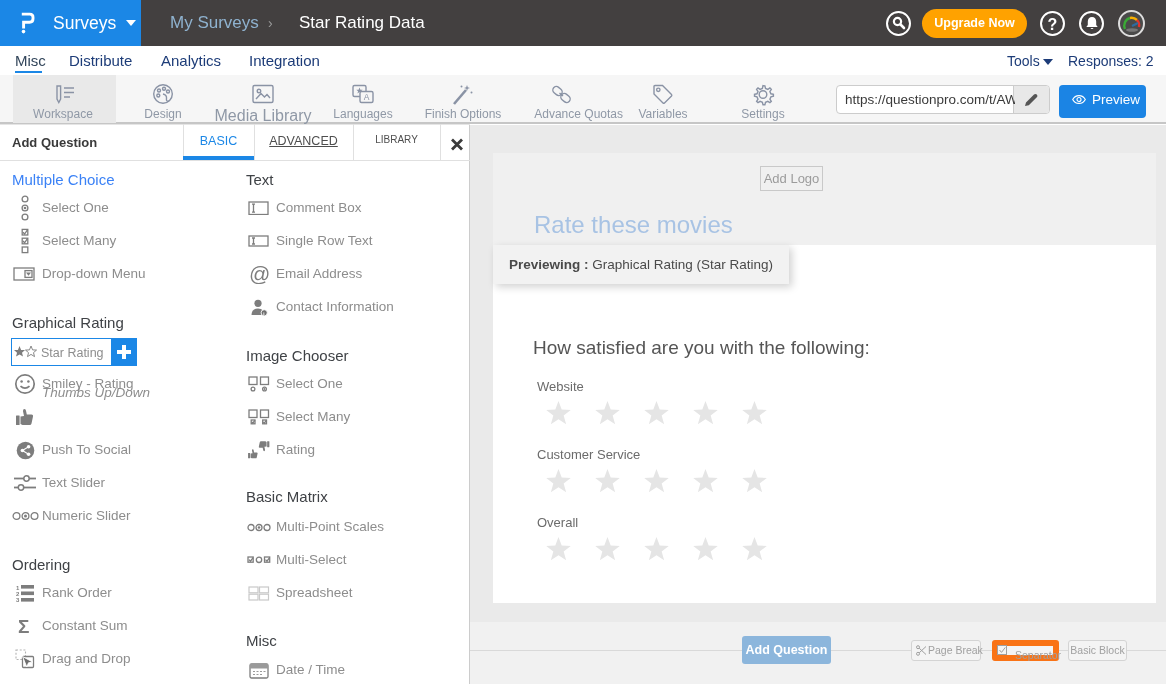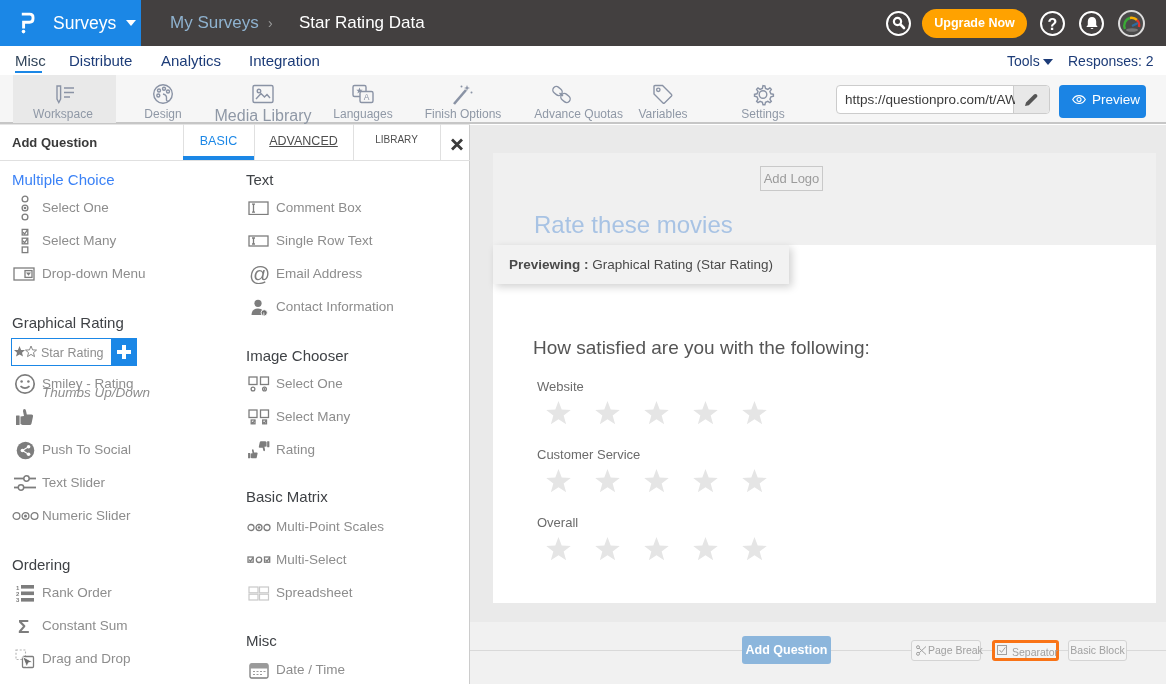--- a/index.html
+++ b/index.html
@@ -376,18 +376,18 @@
 
 <div class="abs" style="left:470px;top:622px;width:696px;height:62px;background:#f1f1f1;"></div>
 <div class="abs" style="left:470px;top:650px;width:696px;height:1px;background:#d9d9d9;"></div>
 <div class="abs" style="left:742px;top:636px;width:89px;height:28px;background:#8cb6dc;border-radius:3px;color:#fff;font-size:12.5px;font-weight:bold;text-align:center;line-height:28px;">Add Question</div>
 <div class="abs" style="left:911px;top:640px;width:70px;height:21px;background:#f4f4f4;border:1px solid #d4d4d4;border-radius:3px;color:#a0a0a0;font-size:10.5px;line-height:19px;white-space:nowrap;padding-left:16px;">Page Break</div>
 <svg class="abs" style="left:916px;top:645px;" width="11" height="11" viewBox="0 0 11 11">
     <circle cx="2" cy="2.2" r="1.5" fill="none" stroke="#a0a0a0" stroke-width="1"></circle>
     <circle cx="2" cy="8.8" r="1.5" fill="none" stroke="#a0a0a0" stroke-width="1"></circle>
     <path d="M3.2 3.2 L10 9.5 M3.2 7.8 L10 1.5" stroke="#a0a0a0" stroke-width="1"></path>
   </svg>
-<div class="abs" style="left:992px;top:640px;width:67px;height:21px;background:#f4f4f4;border:3px solid #f97316;border-radius:3px;color:#a0a0a0;font-size:10.5px;line-height:19px;white-space:nowrap;padding-left:17px;">Separator</div>
+<div class="abs" style="left:992px;top:640px;width:67px;height:21px;background:#f4f4f4;border:6px solid #f97316;border-radius:3px;color:#a0a0a0;font-size:10.5px;line-height:19px;white-space:nowrap;padding-left:17px;">Separator</div>
 <svg class="abs" style="left:997px;top:645px;" width="11" height="11" viewBox="0 0 11 11">
     <rect x="0.5" y="0.5" width="9" height="9" fill="none" stroke="#a0a0a0" stroke-width="1"></rect>
     <path d="M2.5 5 l2 2.4 3.8-5" fill="none" stroke="#a0a0a0" stroke-width="1"></path>
   </svg>
 <div class="abs" style="left:1068px;top:640px;width:59px;height:21px;background:#f4f4f4;border:1px solid #d4d4d4;border-radius:3px;color:#a0a0a0;font-size:10.5px;text-align:center;line-height:19px;white-space:nowrap;">Basic Block</div>
 
 </body></html>

